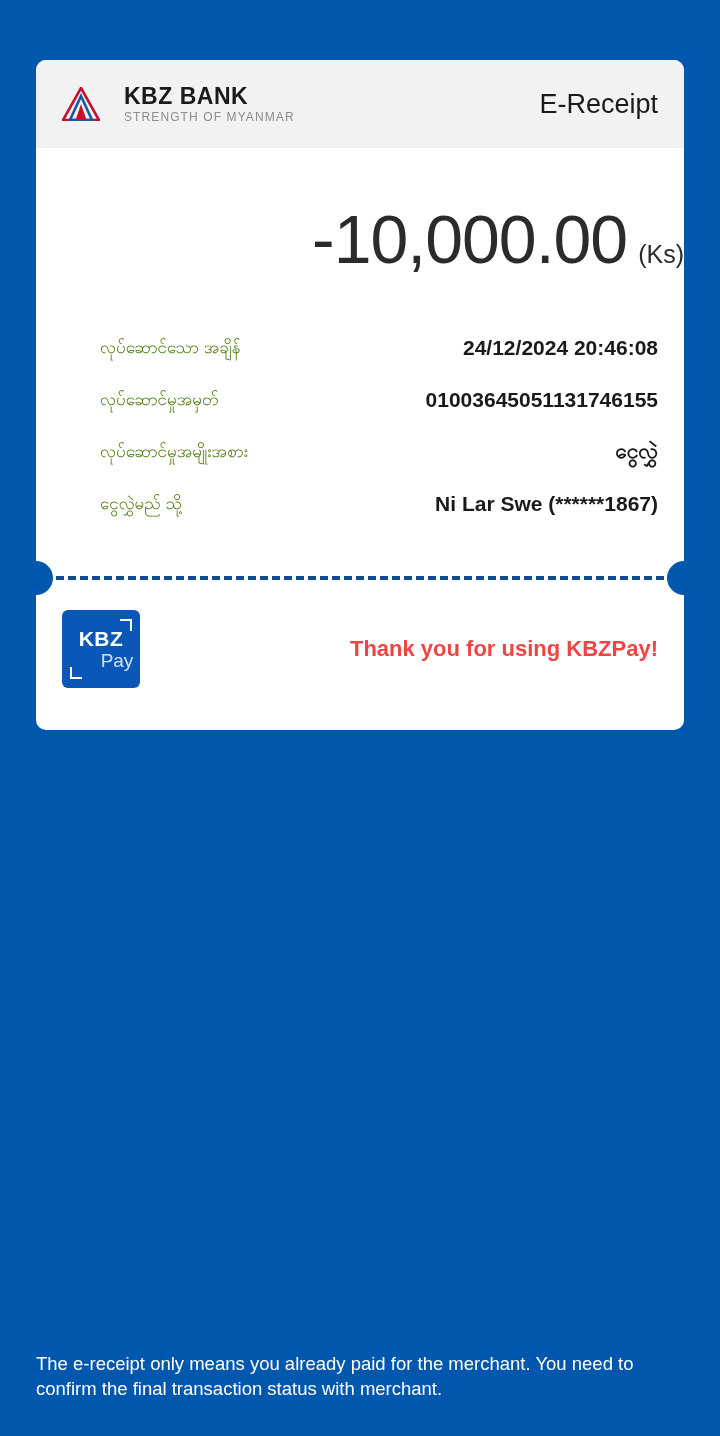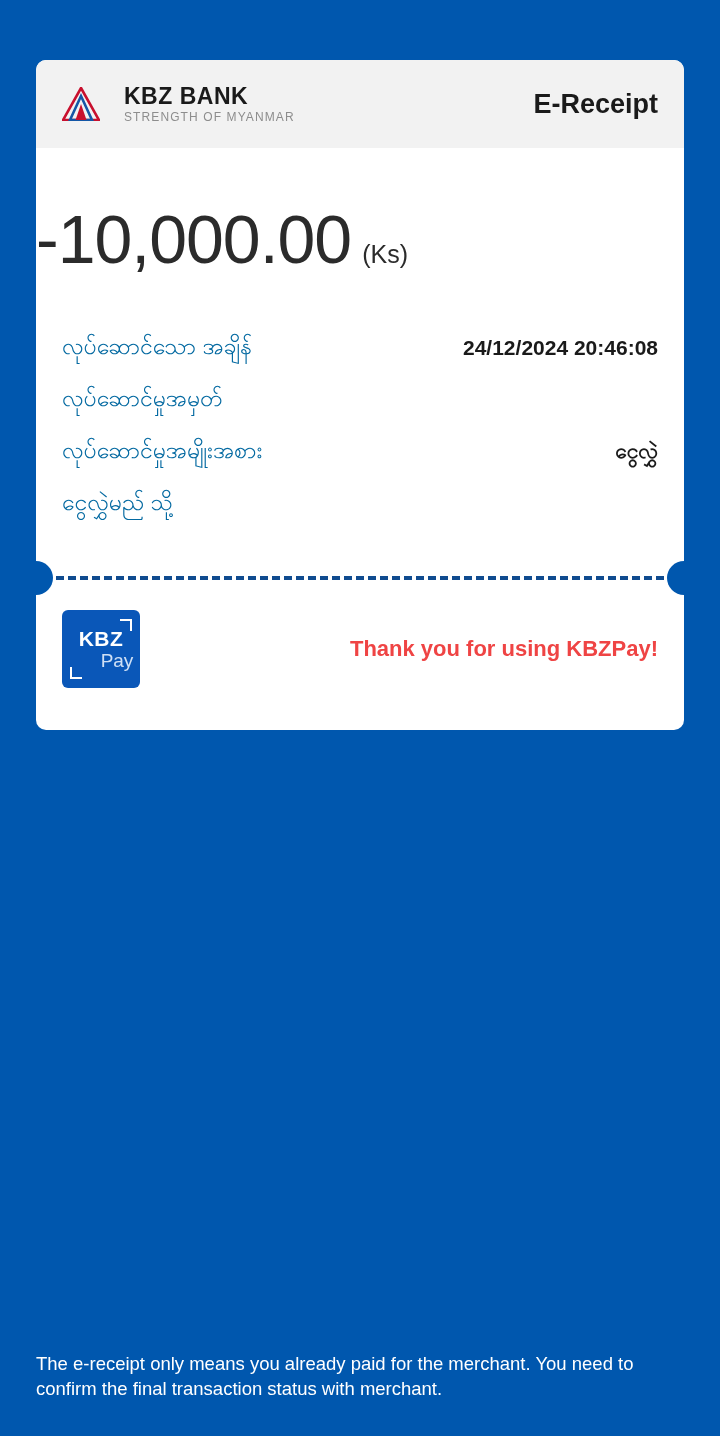--- a/index.html
+++ b/index.html
@@ -65,27 +65,27 @@
     letter-spacing: 0.5px;
   }
   .brand-tag {
     font-size: 12px;
     color: #8d8d8d;
     letter-spacing: 1.1px;
     margin-top: 3px;
   }
   .receipt-title {
     font-size: 27px;
-    font-weight: bold;
+    font-weight: normal;
     color: #1a1a1a;
   }
 
   
   .amount-block {
-    text-align: left;
+    text-align: right;
     padding-top: 52px;
     padding-bottom: 44px;
   }
   .amount-line {
     display: inline-flex;
     align-items: baseline;
     justify-content: center;
   }
   .amount-value {
     font-size: 68px;
@@ -104,23 +104,24 @@
     padding: 0 26px;
   }
   .row {
     display: flex;
     align-items: center;
     justify-content: space-between;
     min-height: 52px;
     gap: 16px;
   }
   .row-label {
-    font-size: 23px;
-    color: #0369a1;
+    font-size: 17px;
+    color: #4d7c0f;
     white-space: nowrap;
+    margin-left: 38px;
   }
   .row-value {
     font-size: 21px;
     font-weight: bold;
     color: #1a1a1a;
     text-align: left;
   }
 
   
   .perf-wrap {
@@ -249,27 +250,29 @@
       </div>
     </div>
 
     <div class="details">
       <div class="row">
         <span class="row-label">လုပ်ဆောင်သော အချိန်</span>
         <span class="row-value">24/12/2024 20:46:08</span>
       </div>
       <div class="row">
         <span class="row-label">လုပ်ဆောင်မှုအမှတ်</span>
+        <span class="row-value">01003645051131746155</span>
       </div>
       <div class="row">
         <span class="row-label">လုပ်ဆောင်မှုအမျိုးအစား</span>
         <span class="row-value">ငွေလွှဲ</span>
       </div>
       <div class="row">
         <span class="row-label">ငွေလွှဲမည် သို့</span>
+        <span class="row-value">Ni Lar Swe (******1867)</span>
       </div>
     </div>
 
     <div class="perf-wrap">
       <div class="notch left"></div>
       <div class="perf-line"></div>
       <div class="notch right"></div>
     </div>
 
     <div class="receipt-footer">

